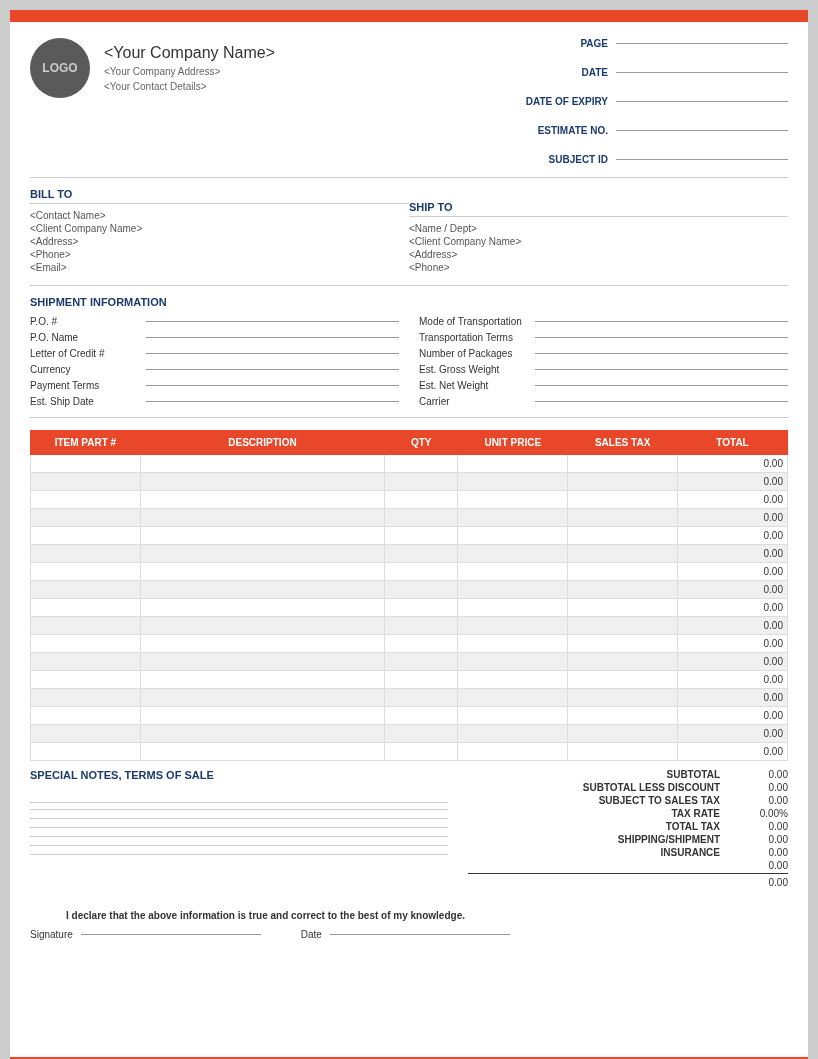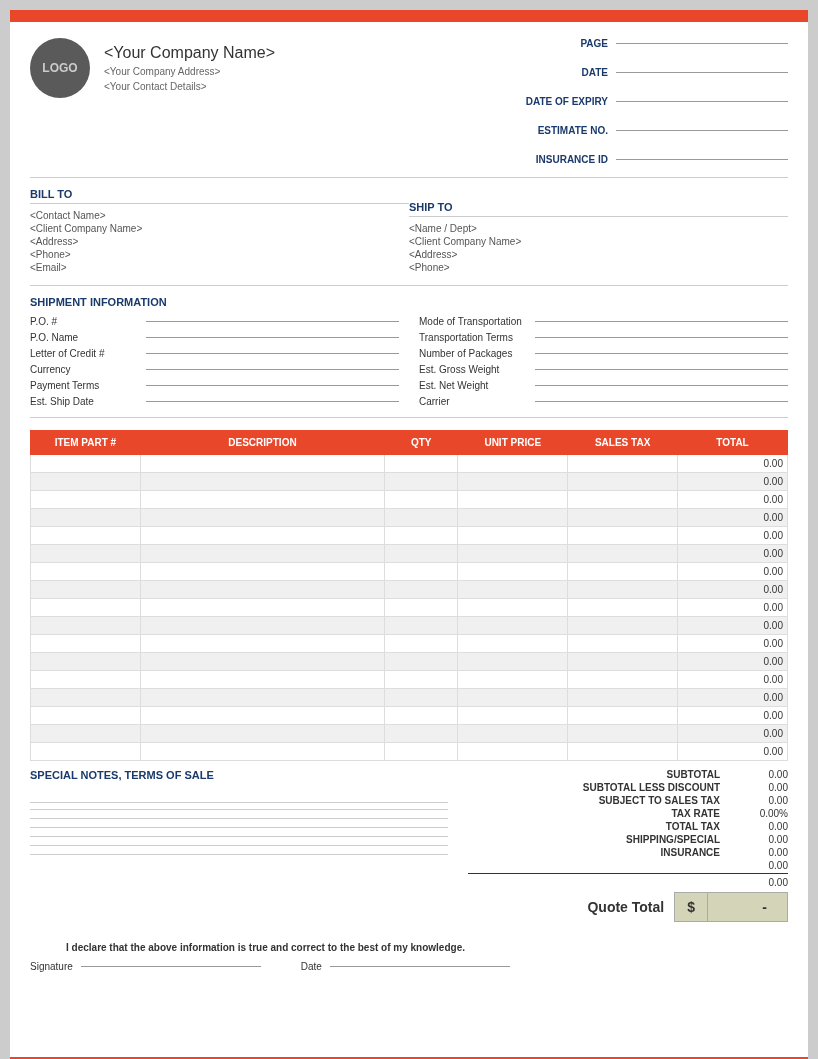--- a/index.html
+++ b/index.html
@@ -100,21 +100,21 @@
           </div>
           <div class="meta-row">
             <span class="meta-label">DATE OF EXPIRY</span>
             <div class="meta-line"></div>
           </div>
           <div class="meta-row">
             <span class="meta-label">ESTIMATE NO.</span>
             <div class="meta-line"></div>
           </div>
           <div class="meta-row">
-            <span class="meta-label">INSURANCE ID</span>
+            <span class="meta-label">SUBJECT ID</span>
             <div class="meta-line"></div>
           </div>
         </div>
     </div>
 
     <div class="bill-ship">
       <div class="bill-section">
         <div class="section-title">BILL TO</div>
 
       <div class="address-line">&lt;Contact Name&gt;</div>
@@ -369,40 +369,35 @@
           </div>
           <div class="totals-row">
             <span class="totals-label">TAX RATE</span>
             <span class="totals-value">0.00%</span>
           </div>
           <div class="totals-row">
             <span class="totals-label">TOTAL TAX</span>
             <span class="totals-value">0.00</span>
           </div>
           <div class="totals-row">
-            <span class="totals-label">SHIPPING/SPECIAL</span>
+            <span class="totals-label">SHIPPING/SHIPMENT</span>
             <span class="totals-value">0.00</span>
           </div>
           <div class="totals-row">
             <span class="totals-label">INSURANCE</span>
             <span class="totals-value">0.00</span>
           </div>
           <div class="totals-row">
             <span class="totals-label"><other></other></span>
             <span class="totals-value">0.00</span>
           </div>
           <div class="totals-row" style="border-top: 1px solid rgb(51, 51, 51); padding-top: 3px;">
             <span class="totals-label"><other></other></span>
             <span class="totals-value">0.00</span>
           </div>
-          <div class="quote-total-row">
-  <span class="quote-total-label">Quote Total</span>
-  <span class="quote-total-currency">$</span>
-  <span class="quote-total-value">-</span>
-</div>
         </div>
     </div>
 
     <div class="declaration-section">
       <div class="declaration-text">I declare that the above information is true and correct to the best of my knowledge.</div>
       <div class="signature-row">
         <div class="sig-item">
           <span class="sig-label">Signature</span>
           <div class="sig-line"></div>
         </div>

